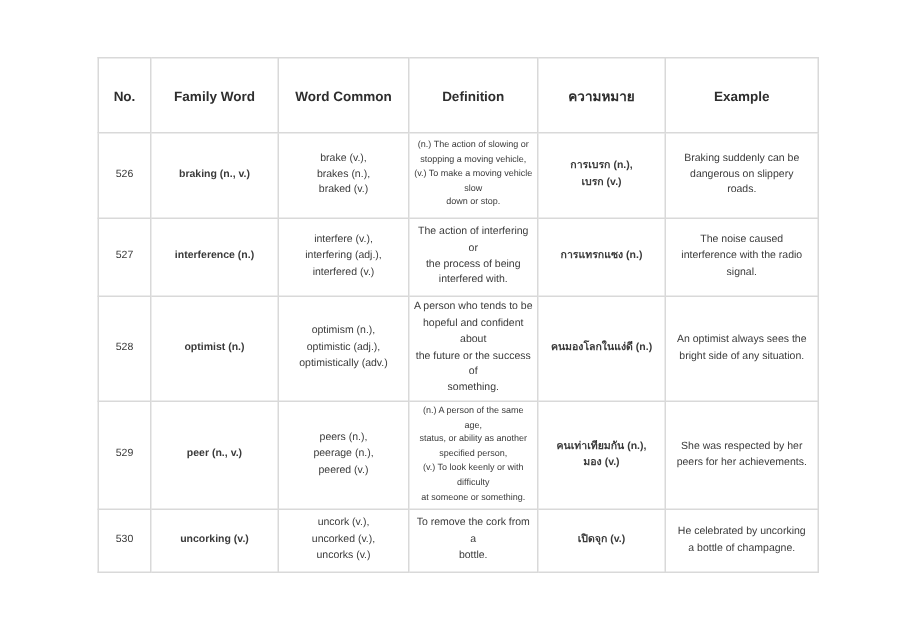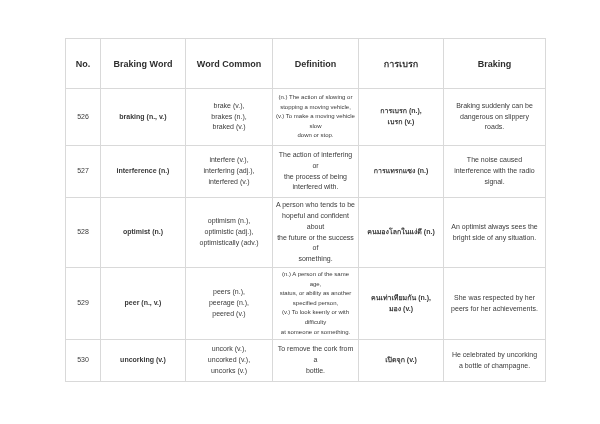--- a/index.html
+++ b/index.html
@@ -64,25 +64,25 @@
       <col style="width:35px">
       <col style="width:85px">
       <col style="width:87px">
       <col style="width:86px">
       <col style="width:85px">
       <col style="width:102px">
     </colgroup>
     <thead>
       <tr class="header-row">
         <th>No.</th>
-        <th>Braking Word</th>
+        <th>Family Word</th>
         <th>Word Common</th>
         <th>Definition</th>
-        <th>การเบรก</th>
-        <th>Braking</th>
+        <th>ความหมาย</th>
+        <th>Example</th>
       </tr>
     </thead>
     <tbody>
       <tr class="row-0">
         <td class="cell-no">526</td>
         <td class="cell-word">braking (n., v.)</td>
         <td class="cell-family">brake (v.),
 brakes (n.),
 braked (v.)</td>
         <td class="cell-def def-small">(n.) The action of slowing or

